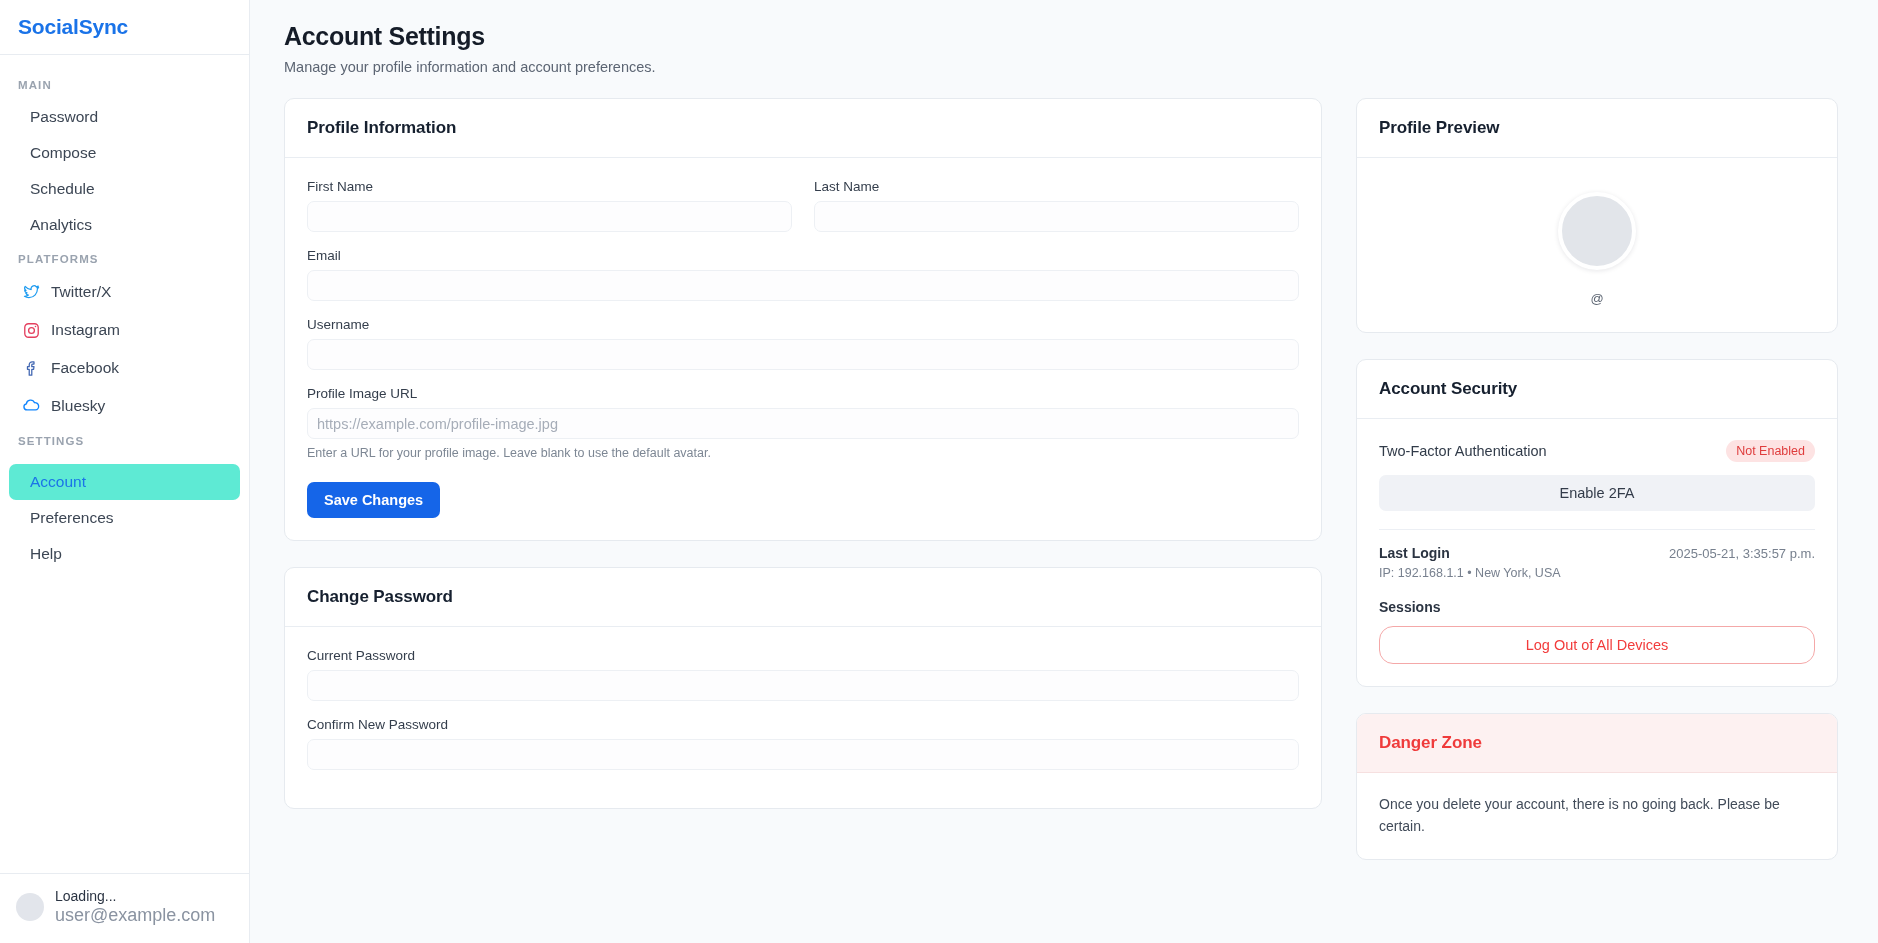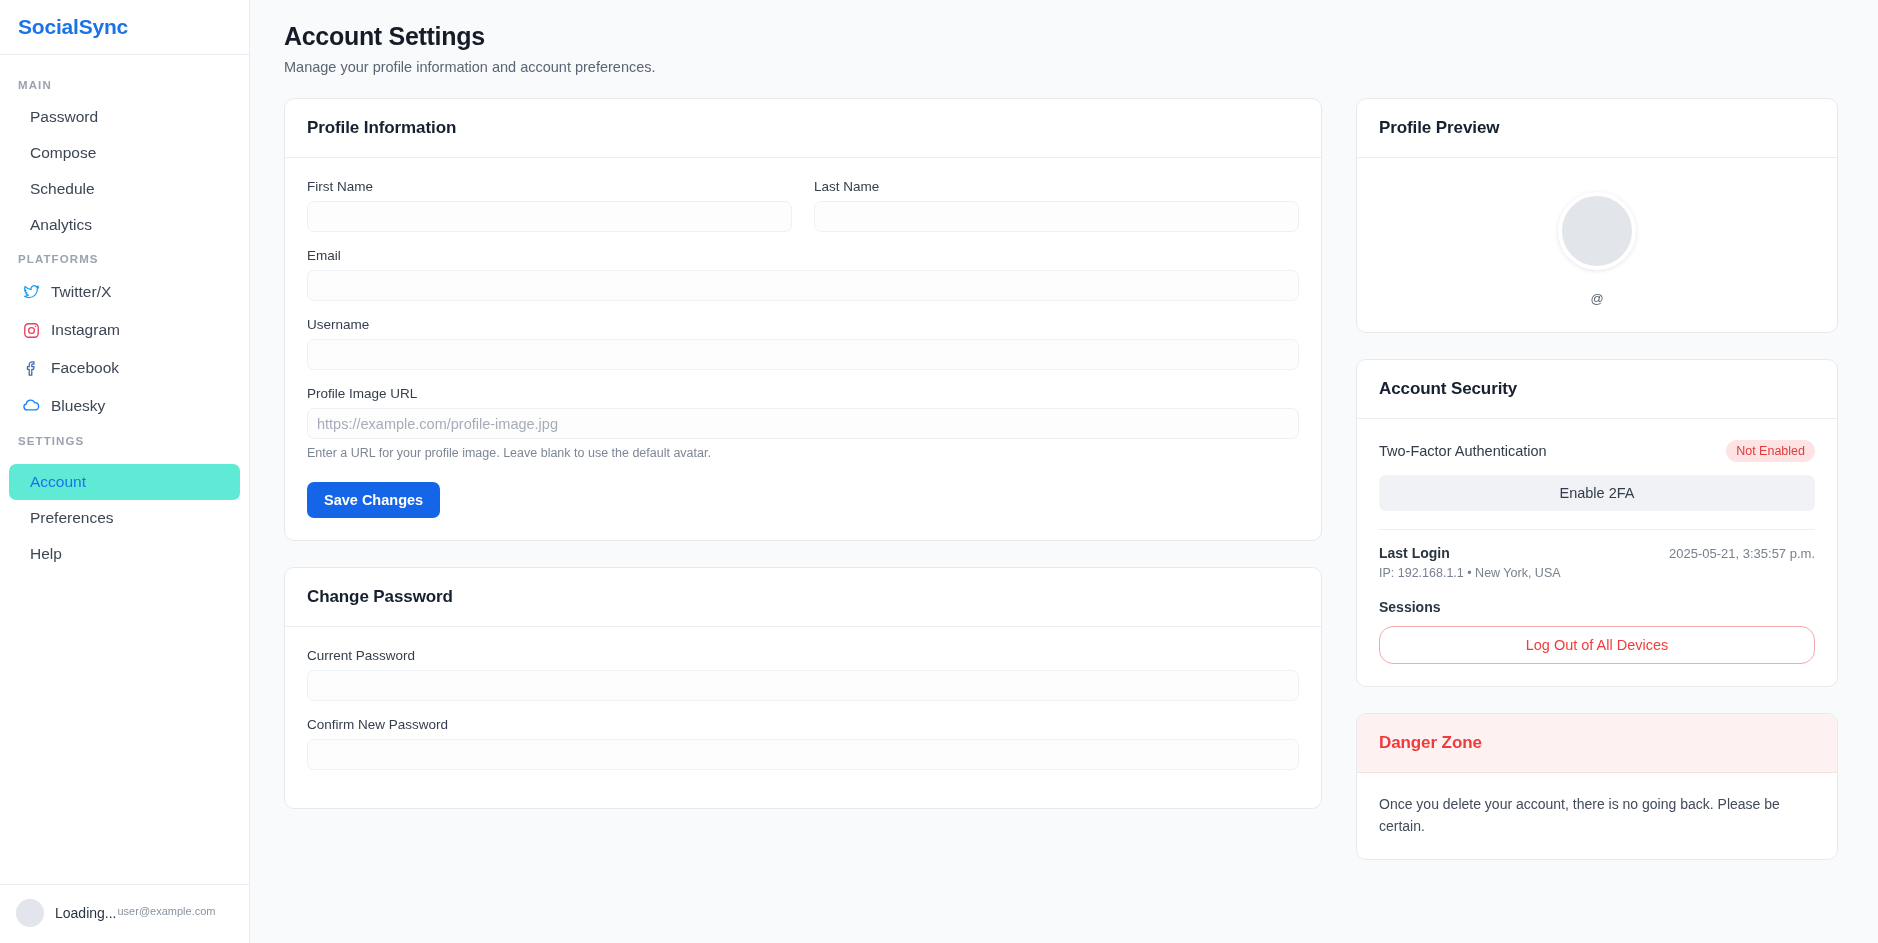--- a/index.html
+++ b/index.html
@@ -51,23 +51,23 @@
   .sidebar-footer {
     flex: 0 0 auto;
     border-top: 1px solid #e8ecf1;
     padding: 14px 16px 16px 16px;
     display: flex; align-items: center; gap: 11px;
   }
   .footer-avatar {
     width: 28px; height: 28px; flex: 0 0 28px;
     border-radius: 50%; background: #e2e5eb;
   }
-  .footer-texts { display: flex; flex-direction: row; gap: 1px; min-width: 0; }
+  .footer-texts { display: flex; flex-direction: column; gap: 1px; min-width: 0; }
   .footer-name { font-size: 14px; color: #2b3443; font-weight: 500; line-height: 1.2; }
-  .footer-mail { font-size: 11px; color: #8a93a1; line-height: 1.2; }
+  .footer-mail { font-size: 18px; color: #8a93a1; line-height: 1.2; }
 
   
   .main {
     flex: 1 1 auto; height: 943px; overflow: hidden;
     padding: 22px 40px 0 34px;
     background: #f8fafc;
   }
   .page-title { font-size: 25px; font-weight: bold; color: #151c28; letter-spacing: -0.3px; }
   .page-sub { font-size: 14.5px; color: #5c6573; margin-top: 8px; }
 

